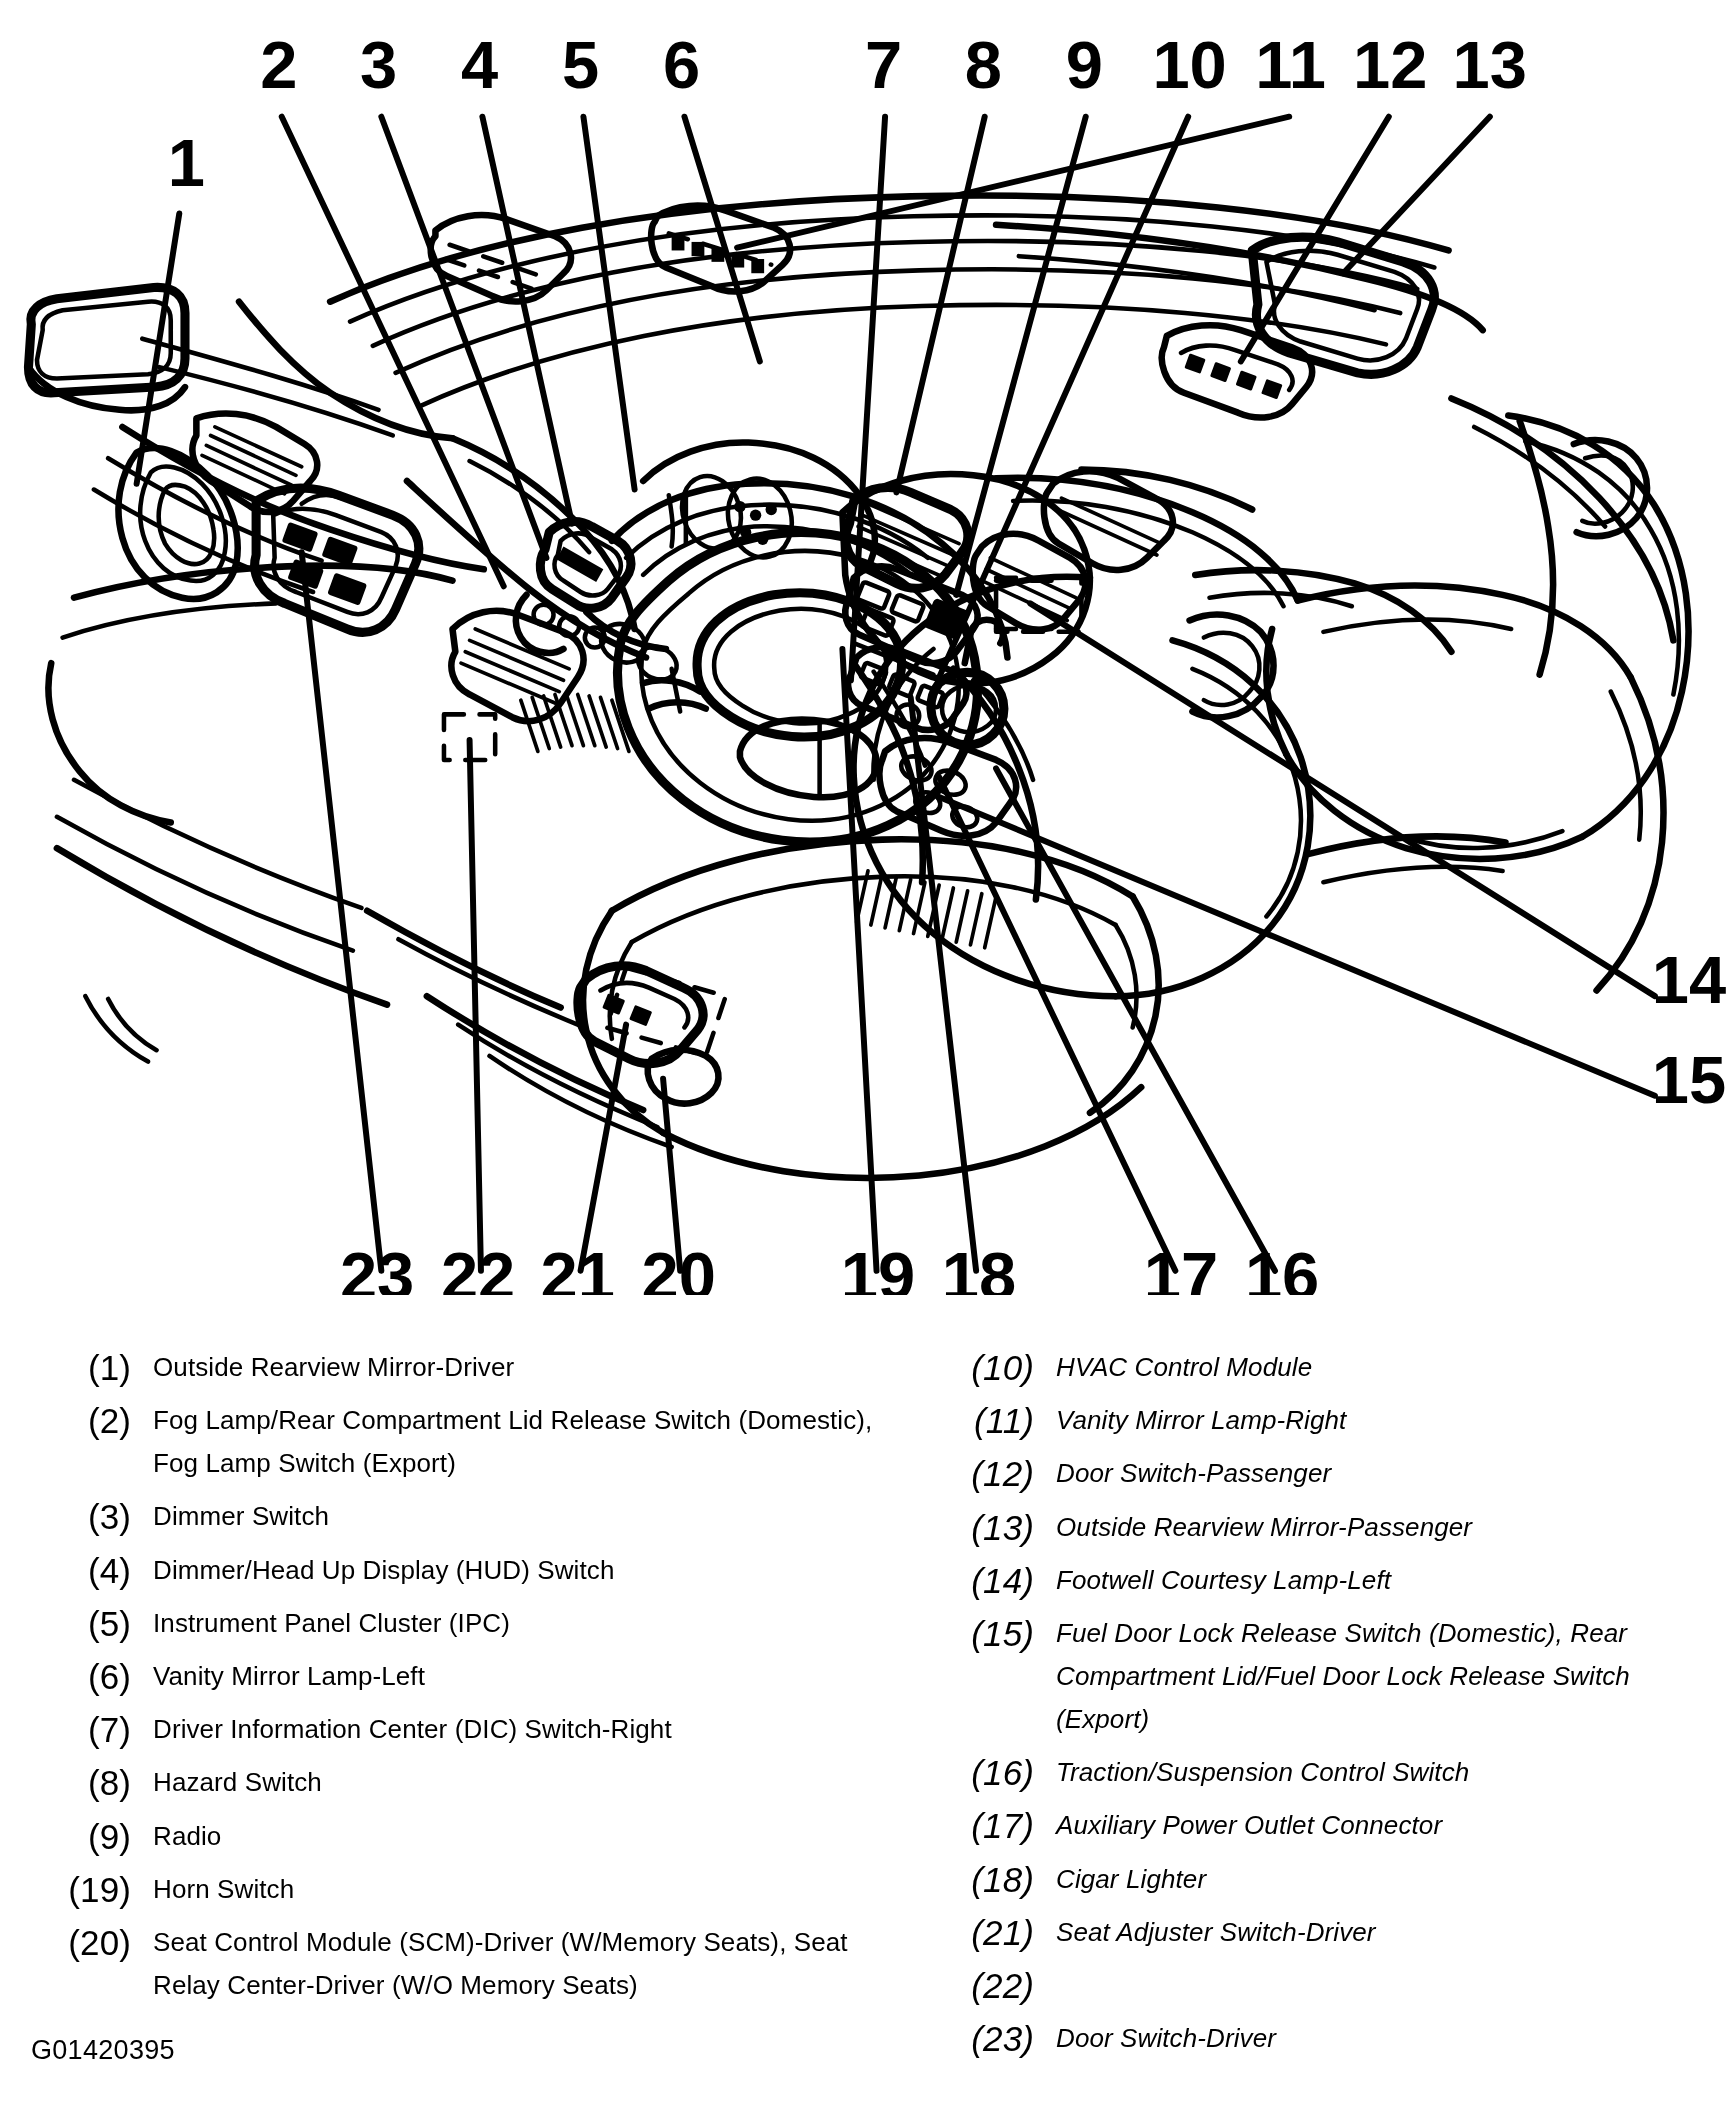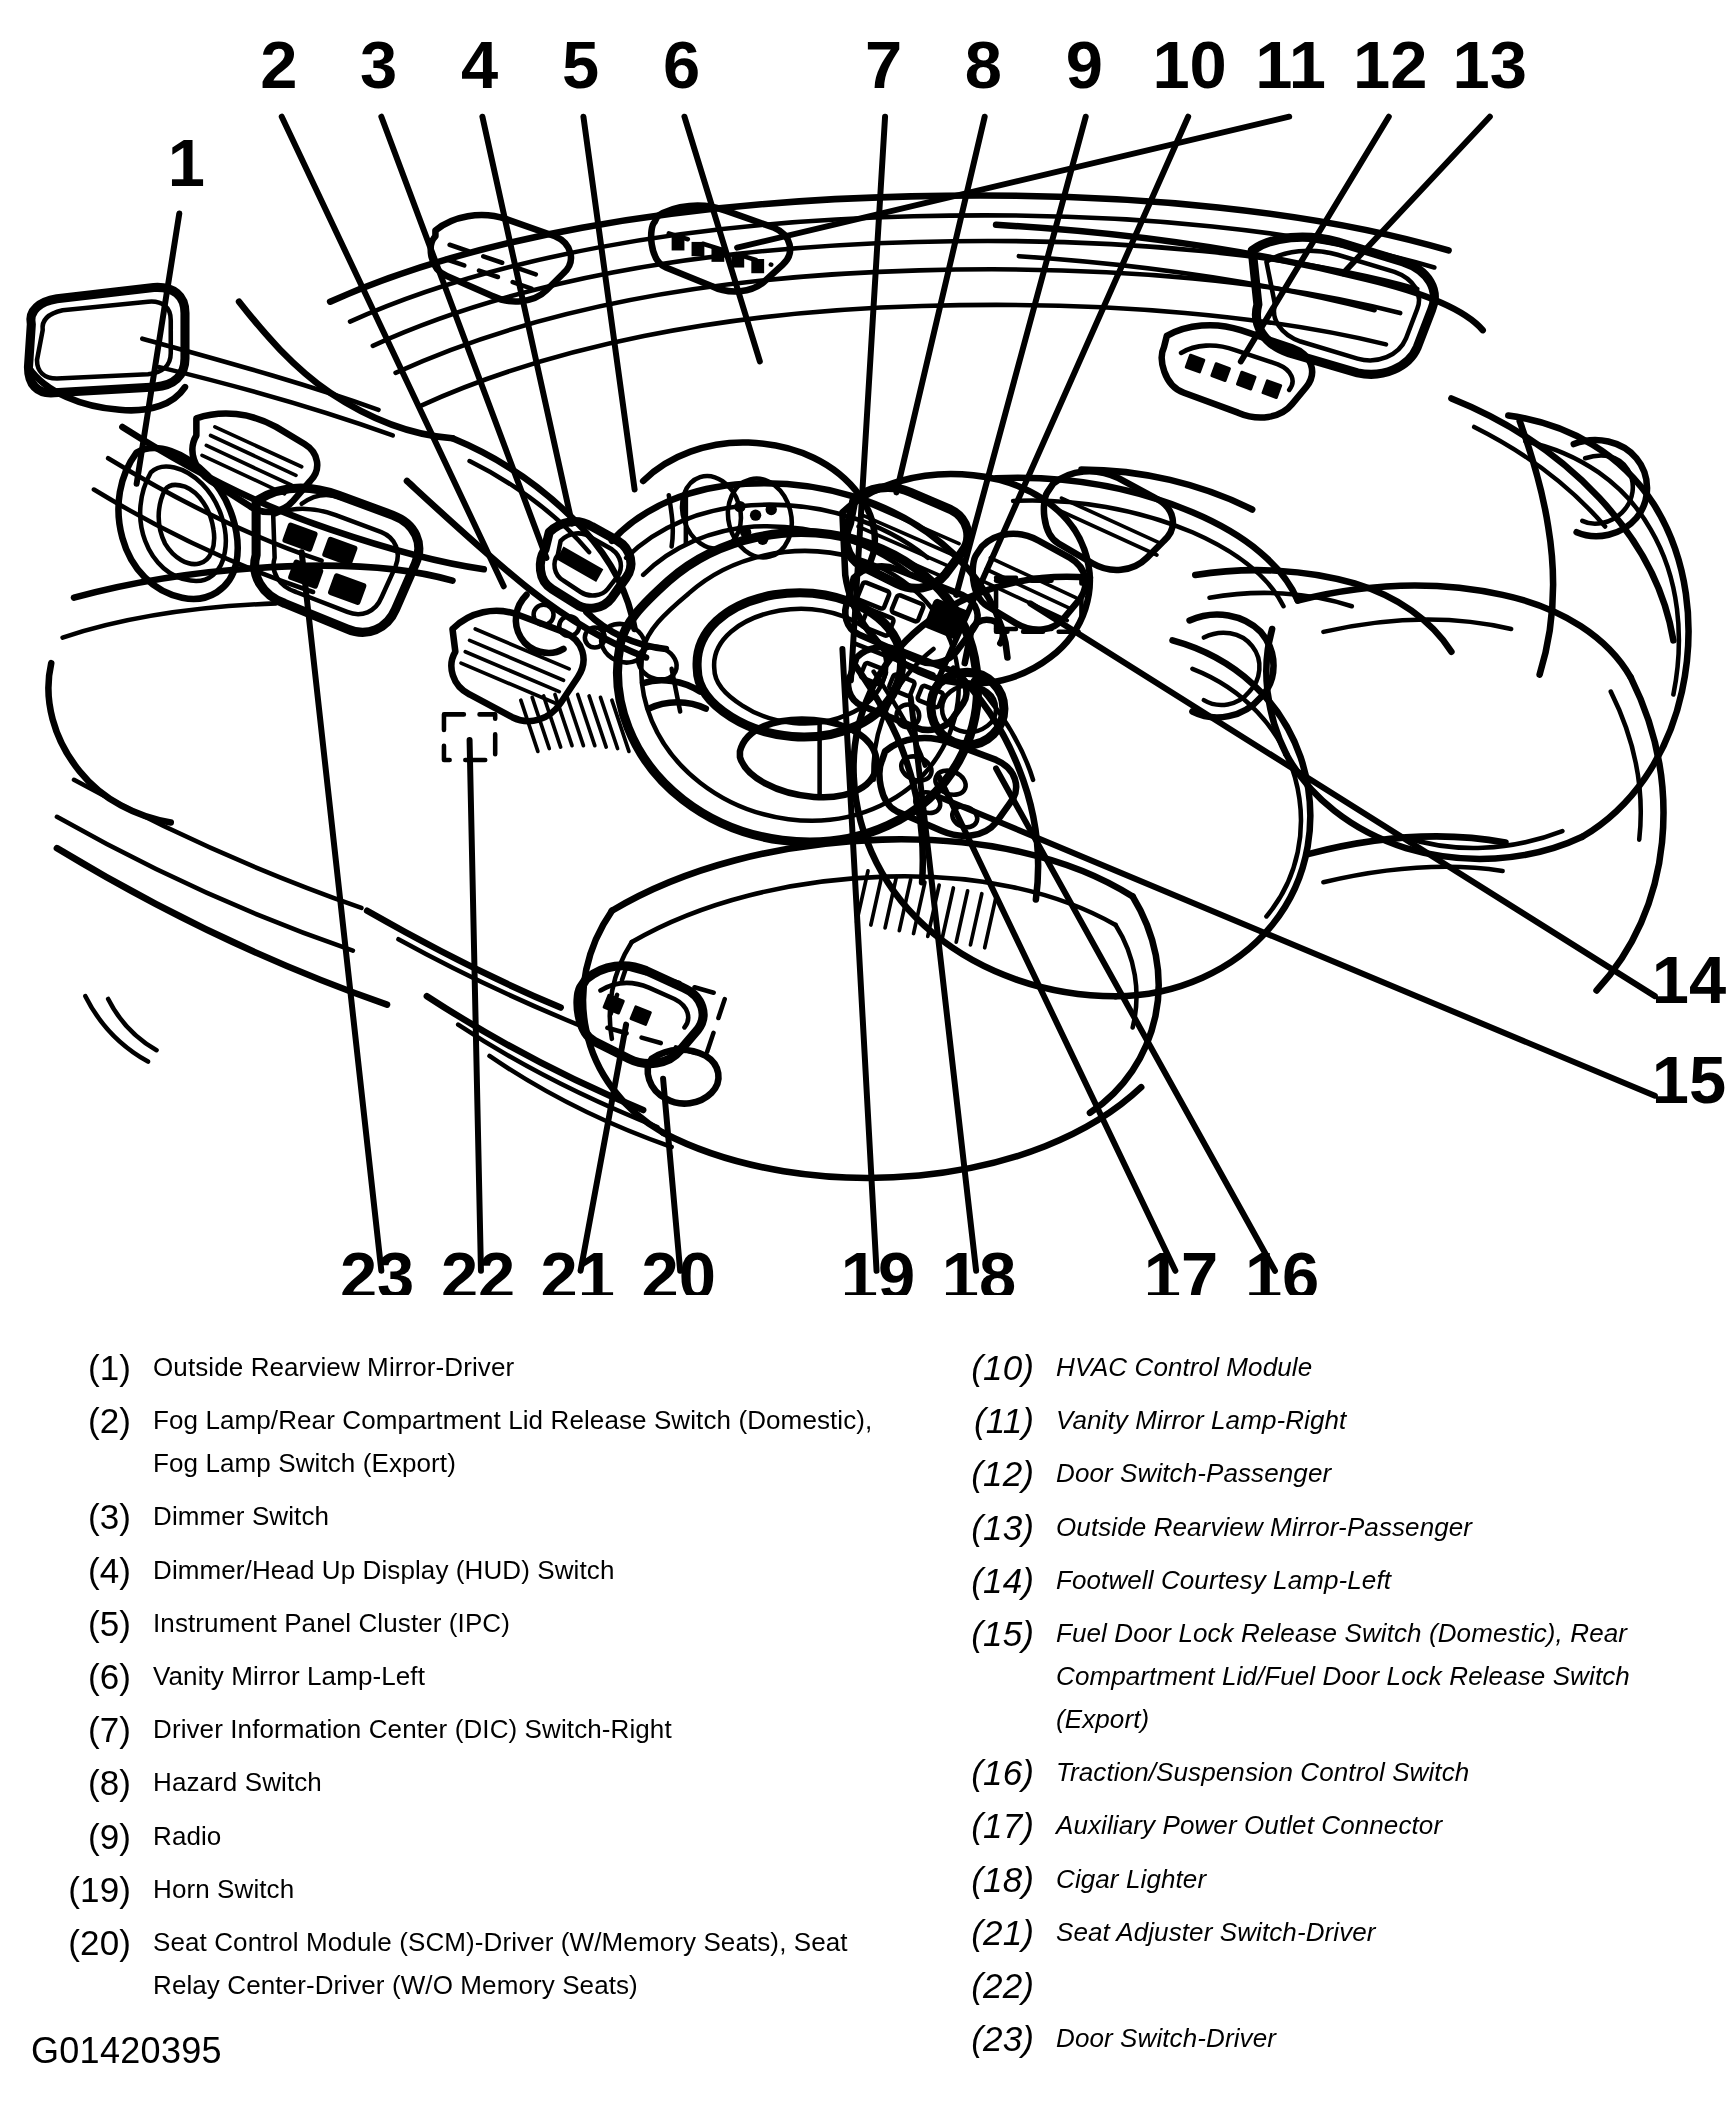--- a/index.html
+++ b/index.html
@@ -92,21 +92,21 @@
     font-size: 26px;
     line-height: 43px;
     letter-spacing: 0.1px;
   }
 
   
   #figure-id {
     position: absolute;
     left: 31px;
     top: 2032px;
-    font-size: 36px;
+    font-size: 27px;
     line-height: 37px;
     letter-spacing: 0.3px;
   }
 </style>
 </head>
 <body>
 
 <div id="page">
 
   <div id="figure">

